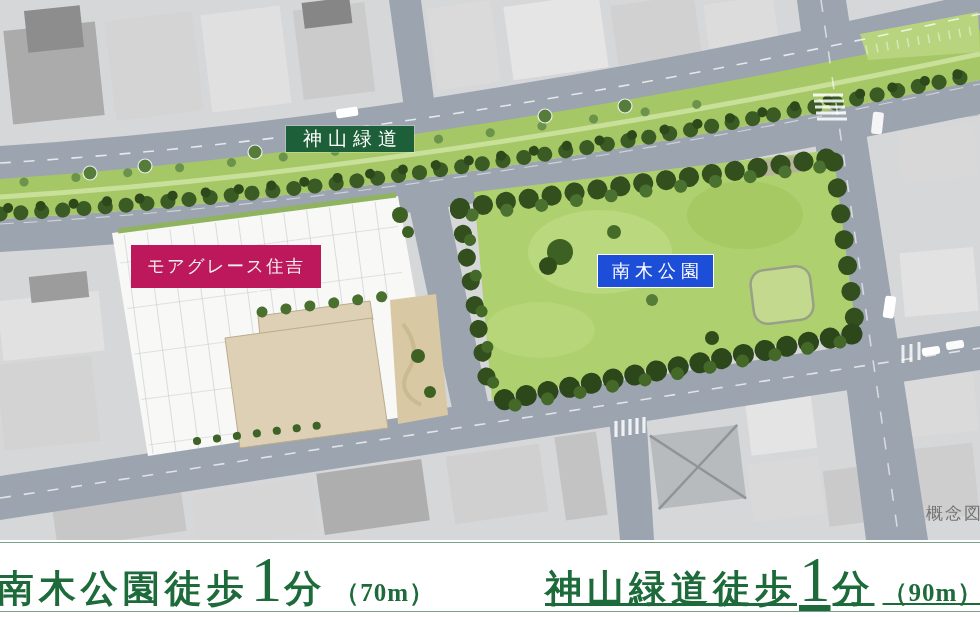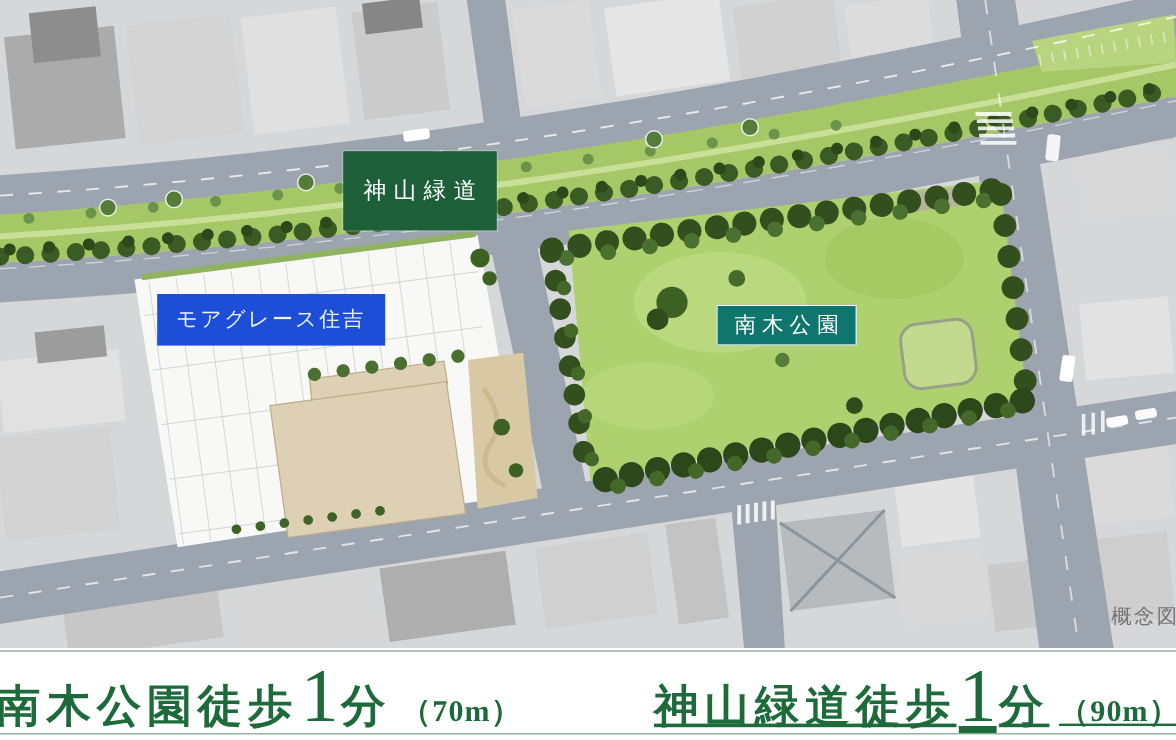--- a/index.html
+++ b/index.html
@@ -6,30 +6,30 @@
   .stage{
     position:relative;width:980px;height:617px;overflow:hidden;
     font-family:"Liberation Serif","DejaVu Serif",serif;
     background:#fff;
   }
   .map-wrap{position:absolute;left:0;top:0;width:980px;height:540px;}
   .map-wrap svg{display:block;}
   
   .sign{position:absolute;color:#fff;text-align:center;box-sizing:border-box;}
   .sign-greenway{
-    left:286px;top:126px;padding:20px 11px;background:#1d5f38;
+    left:286px;top:126px;padding:0 11px;background:#1d5f38;
     font-size:19px;letter-spacing:6px;text-indent:6px;
     box-shadow:0 0 0 1px rgba(255,255,255,.25);
   }
   .sign-park{
-    left:597px;top:254px;padding:4px 9px;background:#0f766e;
+    left:597px;top:254px;padding:4px 9px;background:#1d4ed8;
     border:1.5px solid #ffffff;font-size:18px;letter-spacing:5px;text-indent:5px;
   }
   .sign-property{
-    left:131px;top:245px;width:190px;padding:7px 2px 8px;background:#1d4ed8;
+    left:131px;top:245px;width:190px;padding:7px 2px 8px;background:#be185d;
     font-size:17.5px;letter-spacing:2px;line-height:1.62;color:#eef0ec;
   }
   .map-note{
     position:absolute;left:926px;top:502px;color:#737373;
     font-size:17px;letter-spacing:2px;white-space:nowrap;
   }
   
   .banner{position:absolute;left:0;top:540px;width:980px;height:77px;background:#ffffff;}
   .banner-line{position:absolute;left:0;right:0;border-top:1.5px solid #79a38b;}
   .banner-line.top{top:2px;}

